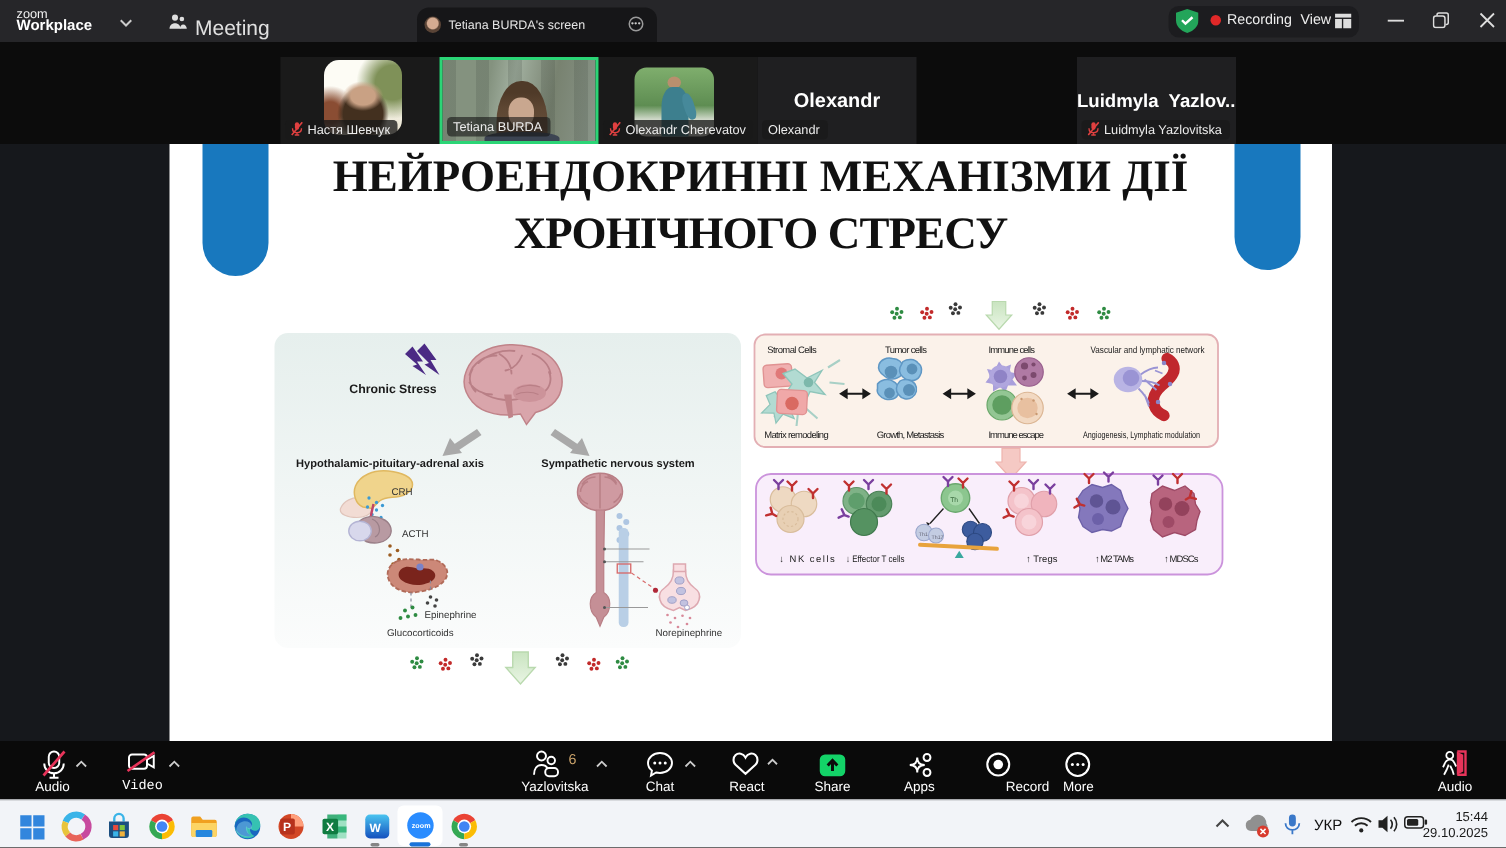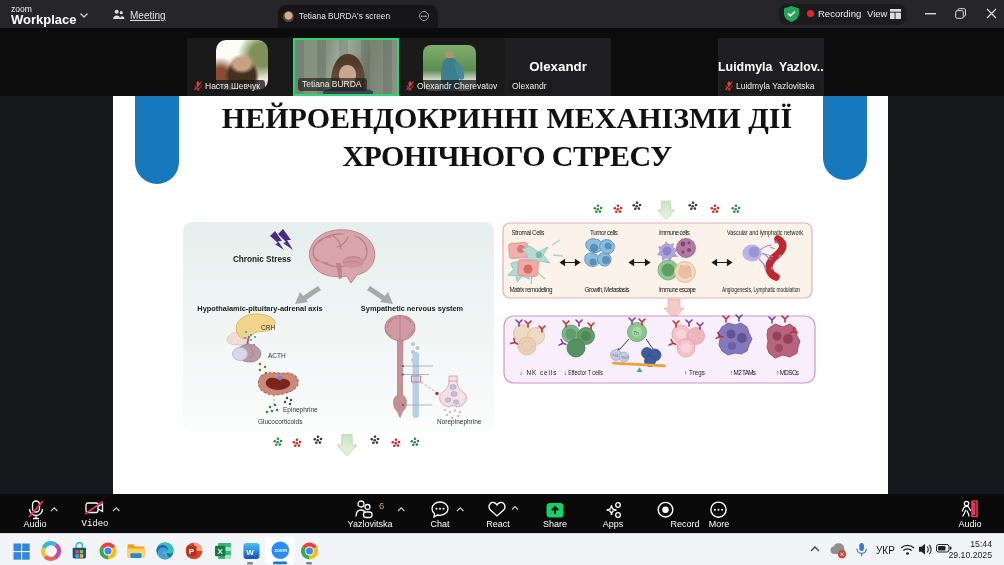--- a/index.html
+++ b/index.html
@@ -29,31 +29,31 @@
 
   
   #taskbar { position:absolute; left:0; top:533px; width:1004px; height:32px; background:#f2f4f8; border-top:1px solid #d8dade; }
   #clock { position:absolute; right:12px; top:5px; text-align:right; font-size:8.7px; color:#1a1a1a; line-height:10.5px; }
 </style>
 </head>
 <body>
 
 <div id="topbar">
   <div class="abs" style="left:11px; top:3.5px; color:#f2f2f2; font-size:8.5px;">zoom</div>
-  <div class="abs" style="left:11px; top:11.5px; color:#fff; font-size:13px; font-weight:bold;">Workplace</div>
+  <div class="abs" style="left:11px; top:11.5px; color:#fff; font-size:10px; font-weight:bold;">Workplace</div>
   <svg class="abs" style="left:79px; top:12px;" width="10" height="7" viewBox="0 0 10 7">
       <path d="M1.5 1.5l3.5 3.5 3.5-3.5" stroke="#ccc" stroke-width="1.3" fill="none"></path>
     </svg>
   <svg class="abs" style="left:112px; top:9px;" width="13" height="11" viewBox="0 0 14 12" fill="#ddd">
       <circle cx="5" cy="3" r="2.2"></circle>
       <circle cx="10" cy="4" r="1.7"></circle>
       <path d="M1 11c0-2.5 1.8-4 4-4s4 1.5 4 4z"></path>
       <path d="M8.5 11c.2-1.8 1-3 2.5-3 1.4 0 2.4 1.2 2.6 3z"></path>
     </svg>
-  <div class="abs" style="left:130px; top:10px; color:#e0e0e0; font-size:10px;text-decoration:underline;">Meeting</div>
+  <div class="abs" style="left:130px; top:10px; color:#e0e0e0; font-size:14px;">Meeting</div>
   <div id="tab">
     <div class="abs" style="left:5px; top:6px; width:11px; height:11px; border-radius:50%; background:radial-gradient(circle at 50% 42%, #d4ab91 0 42%, #5a4436 52% 78%, #3a3233 85%);"></div>
     <div class="abs" style="left:21px; top:5.5px; color:#e4e4e4; font-size:8.3px;">Tetiana BURDA's screen</div>
   </div>
   <div class="abs" style="left:419px; top:11px; width:10px; height:10px; border:1px solid #9a9a9a; border-radius:50%; color:#ccc; font-size:5.5px; line-height:8px; text-align:center; letter-spacing:.3px;">•••</div>
   <div class="abs" style="left:779px; top:3.5px; width:127px; height:21px; background:#1c1c1f; border-radius:7px;"></div>
   <svg class="abs" style="left:784px; top:6px;" width="15" height="16" viewBox="0 0 15 16">
       <path d="M7.5 0L15 2.5v5c0 4-3 7-7.5 8.5C3 14.5 0 11.5 0 7.5v-5z" fill="#23a55a"></path>
       <path d="M4 7.5l2.3 2.3L11 5.5" stroke="#fff" stroke-width="1.6" fill="none"></path>
     </svg>

